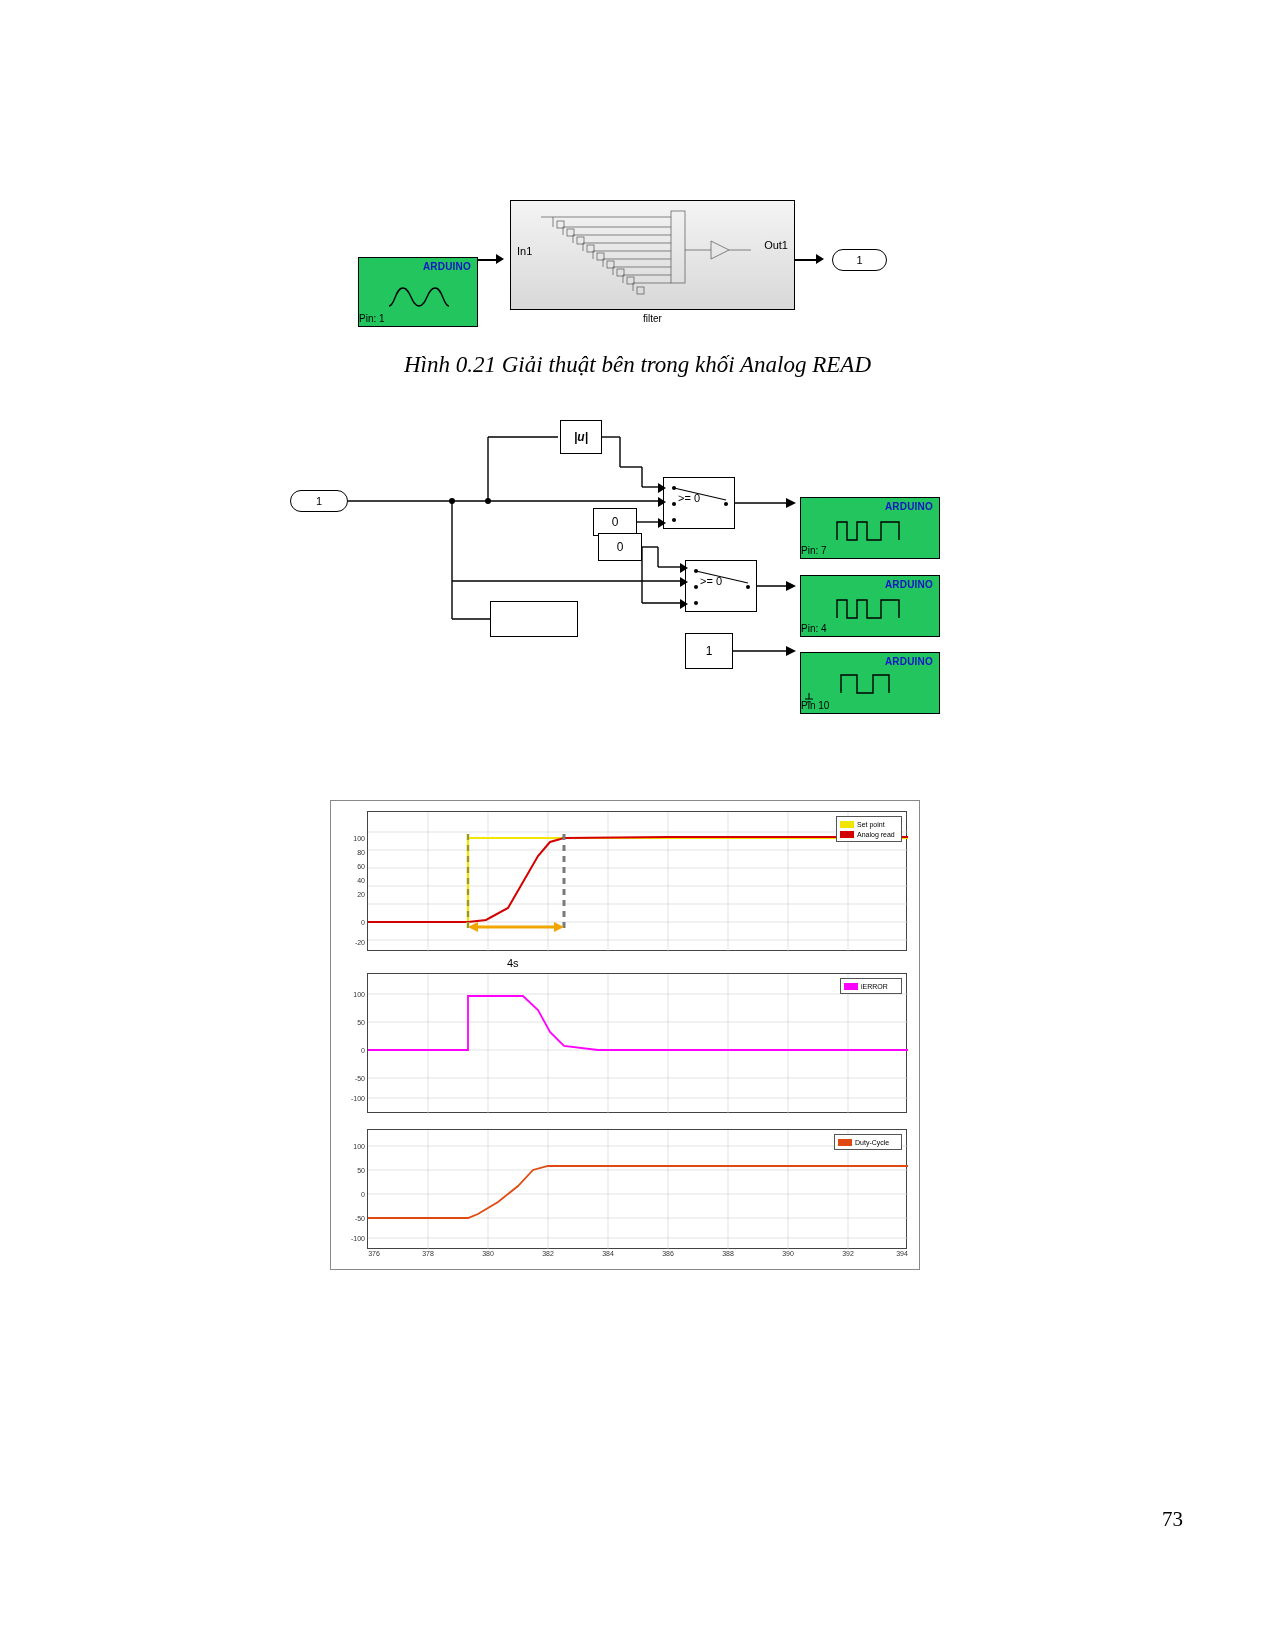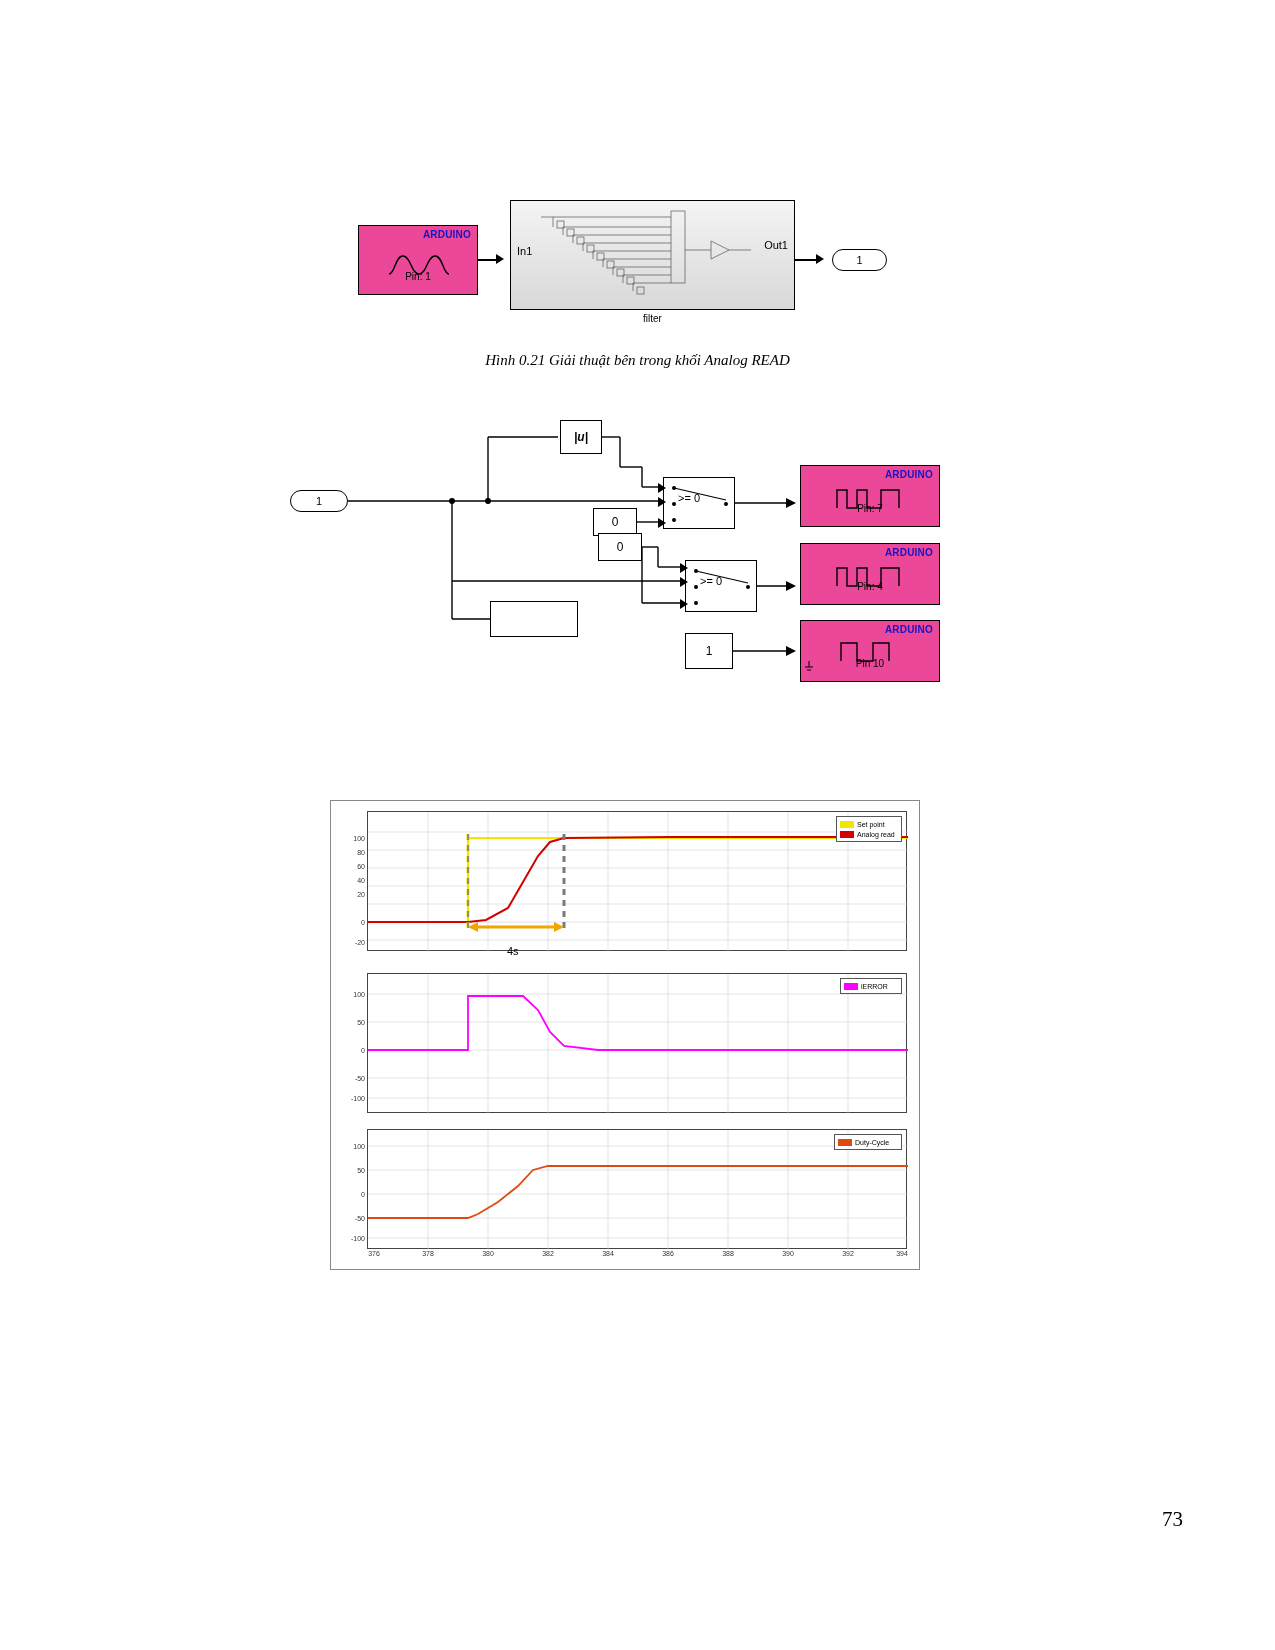--- a/index.html
+++ b/index.html
@@ -25,39 +25,40 @@
   .fig1 {
     position: absolute;
     left: 350px;
     top: 195px;
     width: 580px;
     height: 135px;
   }
   .blk {
     position: absolute;
     box-sizing: border-box;
-    background: #ec4899;
+    background: #22c55e;
     border: 1.5px solid #000;
+    margin-top: 32px;
   }
   .arduino-label {
     position: absolute;
     top: 3px;
     right: 6px;
     font-family: "Liberation Sans", sans-serif;
     font-size: 10px;
     color: #1414c8;
     font-weight: bold;
     letter-spacing: .2px;
   }
   .pin-label {
     position: absolute;
-    bottom: 12px;
+    bottom: 2px;
     left: 0;
     width: 100%;
-    text-align: center;
+    text-align: left;
     font-family: "Liberation Sans", sans-serif;
     font-size: 10px;
     color: #000;
   }
   .subsys {
     position: absolute;
     box-sizing: border-box;
     border: 1.5px solid #000;
     background: linear-gradient(180deg,#f4f4f4 0%, #e3e3e3 60%, #d8d8d8 100%);
   }
@@ -95,21 +96,21 @@
     font-size: 11px;
     text-align: center;
   }
 
   
   .caption {
     position: absolute;
     width: 100%;
     text-align: center;
     font-style: italic;
-    font-size: 15px;
+    font-size: 23px;
     font-family: "Liberation Serif", serif;
   }
 
   
   .fig2 {
     position: absolute;
     left: 280px;
     top: 415px;
     width: 700px;
     height: 290px;
@@ -426,21 +427,21 @@
         <div class="legend-row">
           <span class="legend-swatch" style="background:#f2e500;"></span>
           <span>Set point</span>
         </div>
         <div class="legend-row">
           <span class="legend-swatch" style="background:#d40000;"></span>
           <span>Analog read</span>
         </div>
       </div>
     </div>
-    <div style="position:absolute; left:176px; top:144px; font-family:'Liberation Sans',sans-serif; font-size:11px;">4s</div>
+    <div style="position:absolute; left:176px; top:156px; font-family:'Liberation Sans',sans-serif; font-size:11px;">4s</div>
 
     <div class="axes" style="left:36px; top:172px; width:540px; height:140px;">
       <svg width="540" height="140" style="position:absolute;left:0;top:0;">
         <g stroke="#d0d0d0" stroke-width="0.6">
           <line x1="60" y1="0" x2="60" y2="140"></line>
             <line x1="120" y1="0" x2="120" y2="140"></line>
           <line x1="180" y1="0" x2="180" y2="140"></line>
             <line x1="240" y1="0" x2="240" y2="140"></line>
           <line x1="300" y1="0" x2="300" y2="140"></line>
             <line x1="360" y1="0" x2="360" y2="140"></line>

